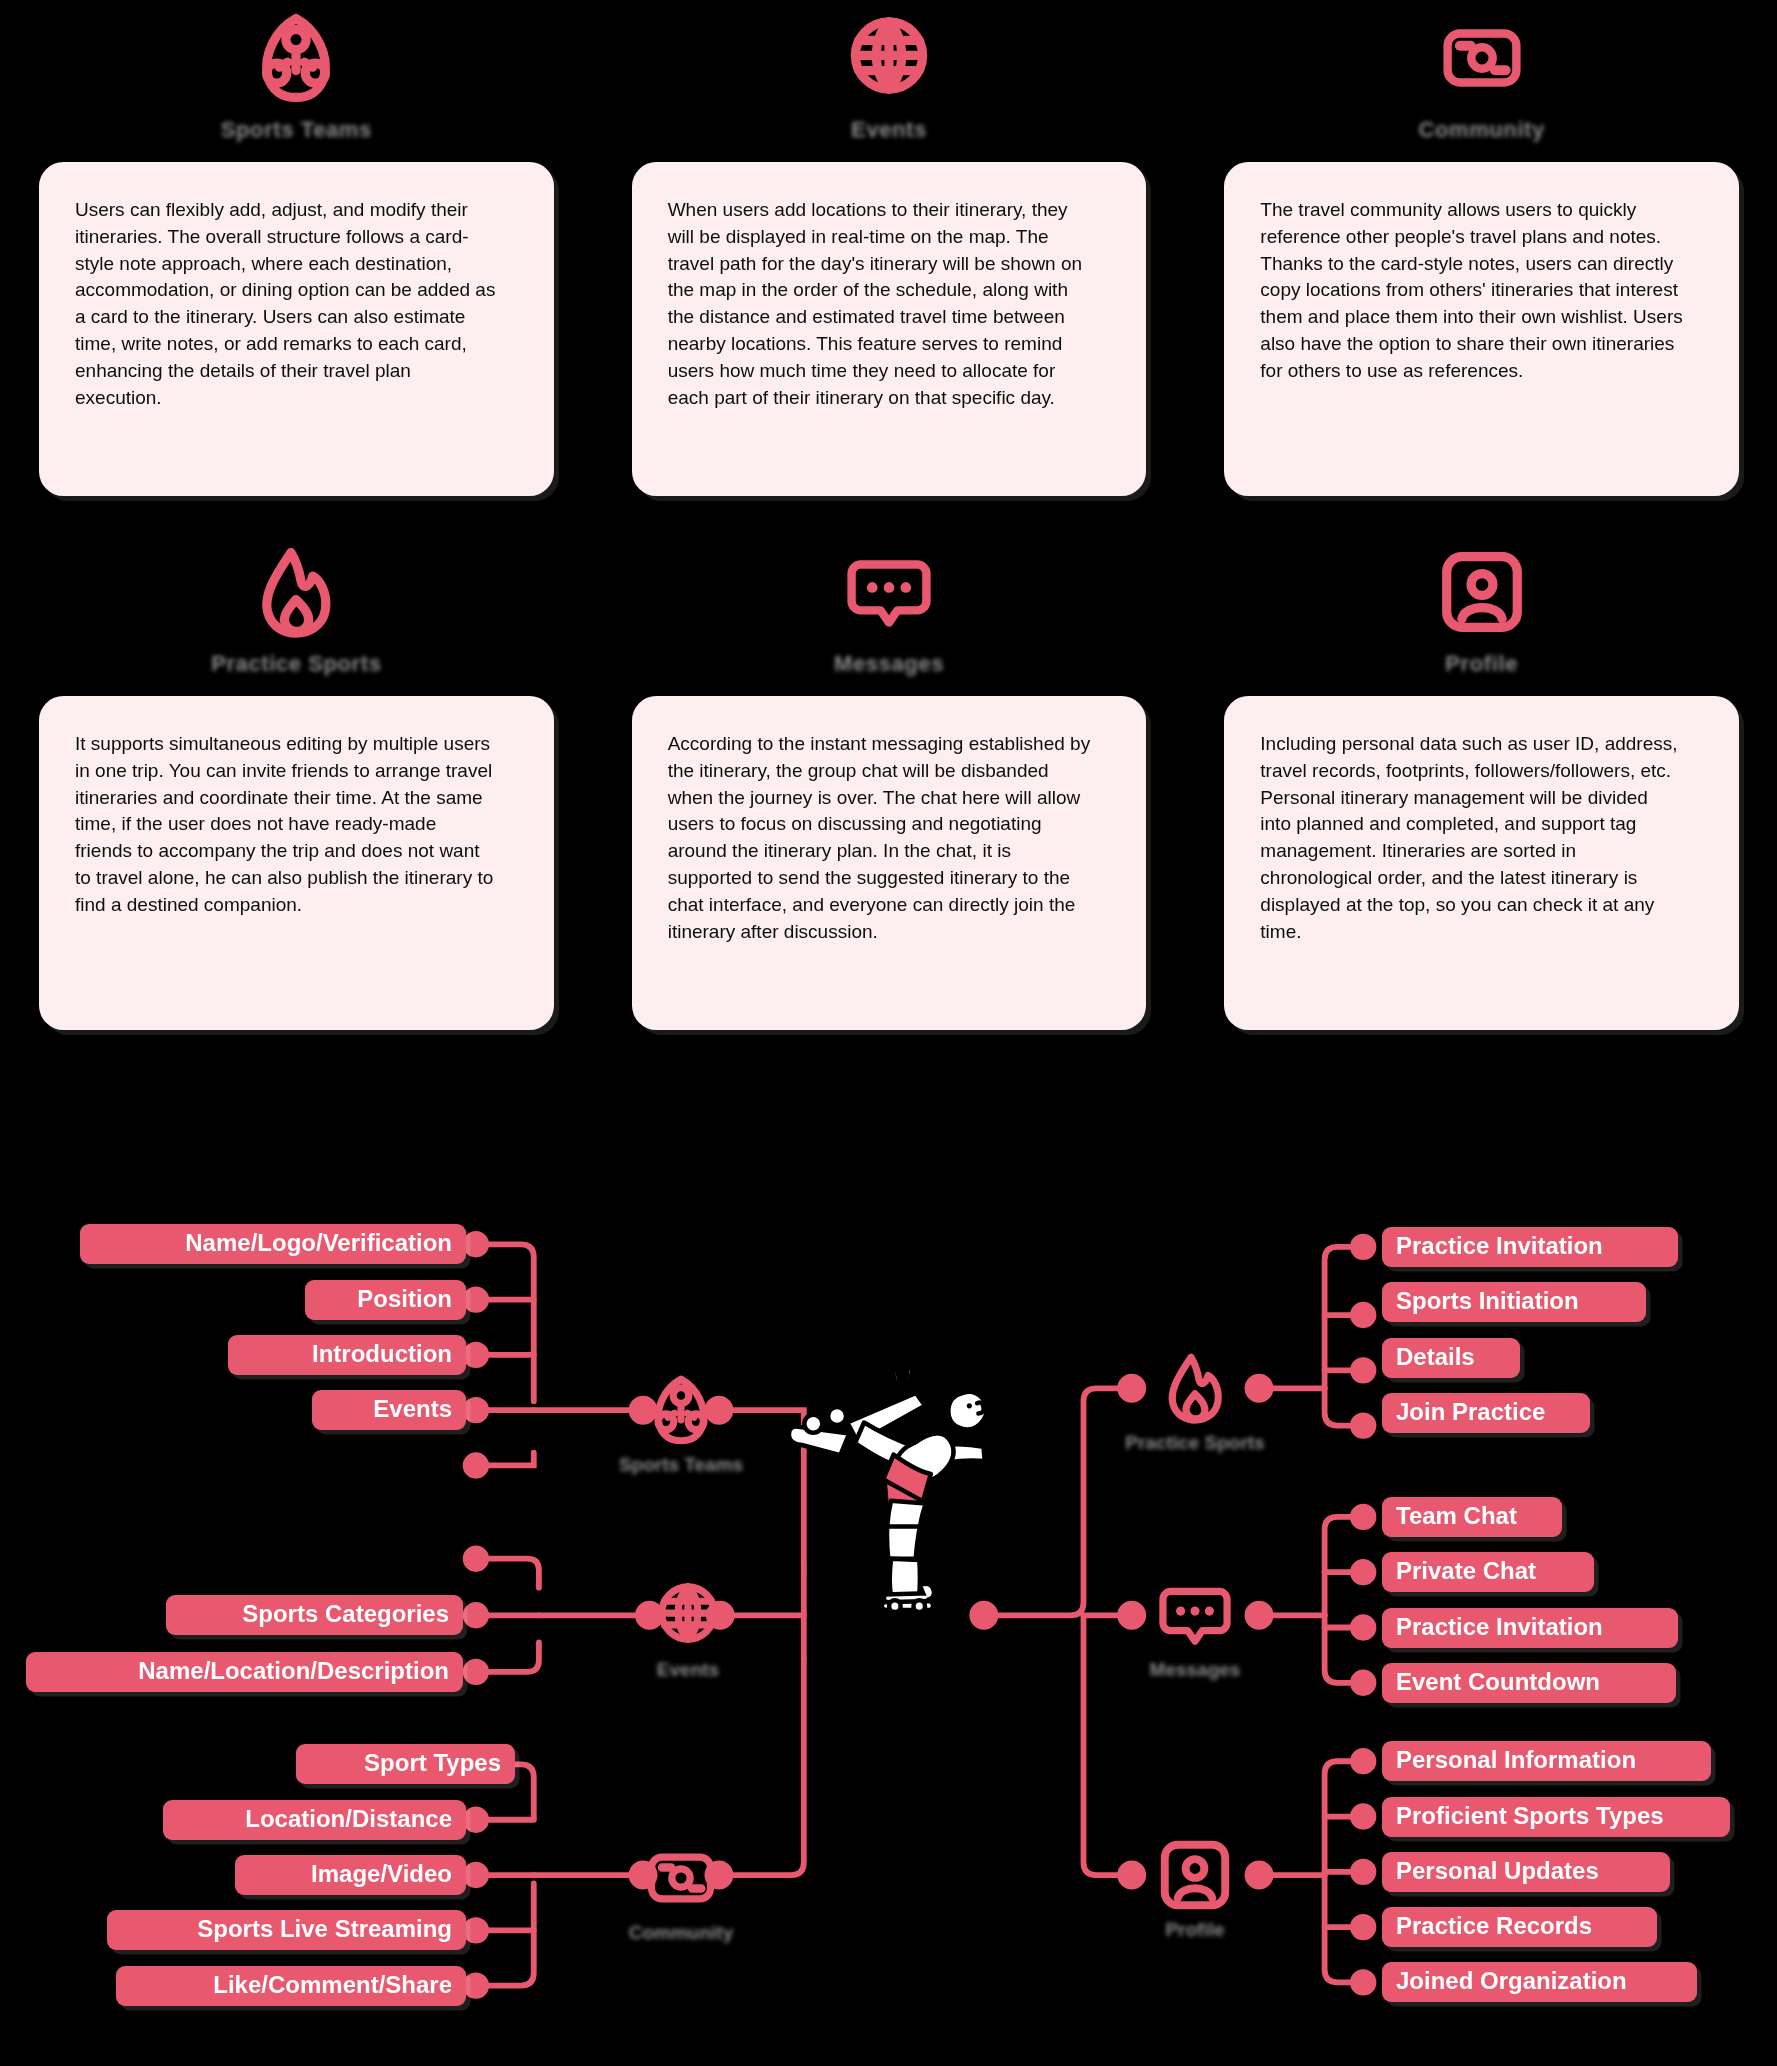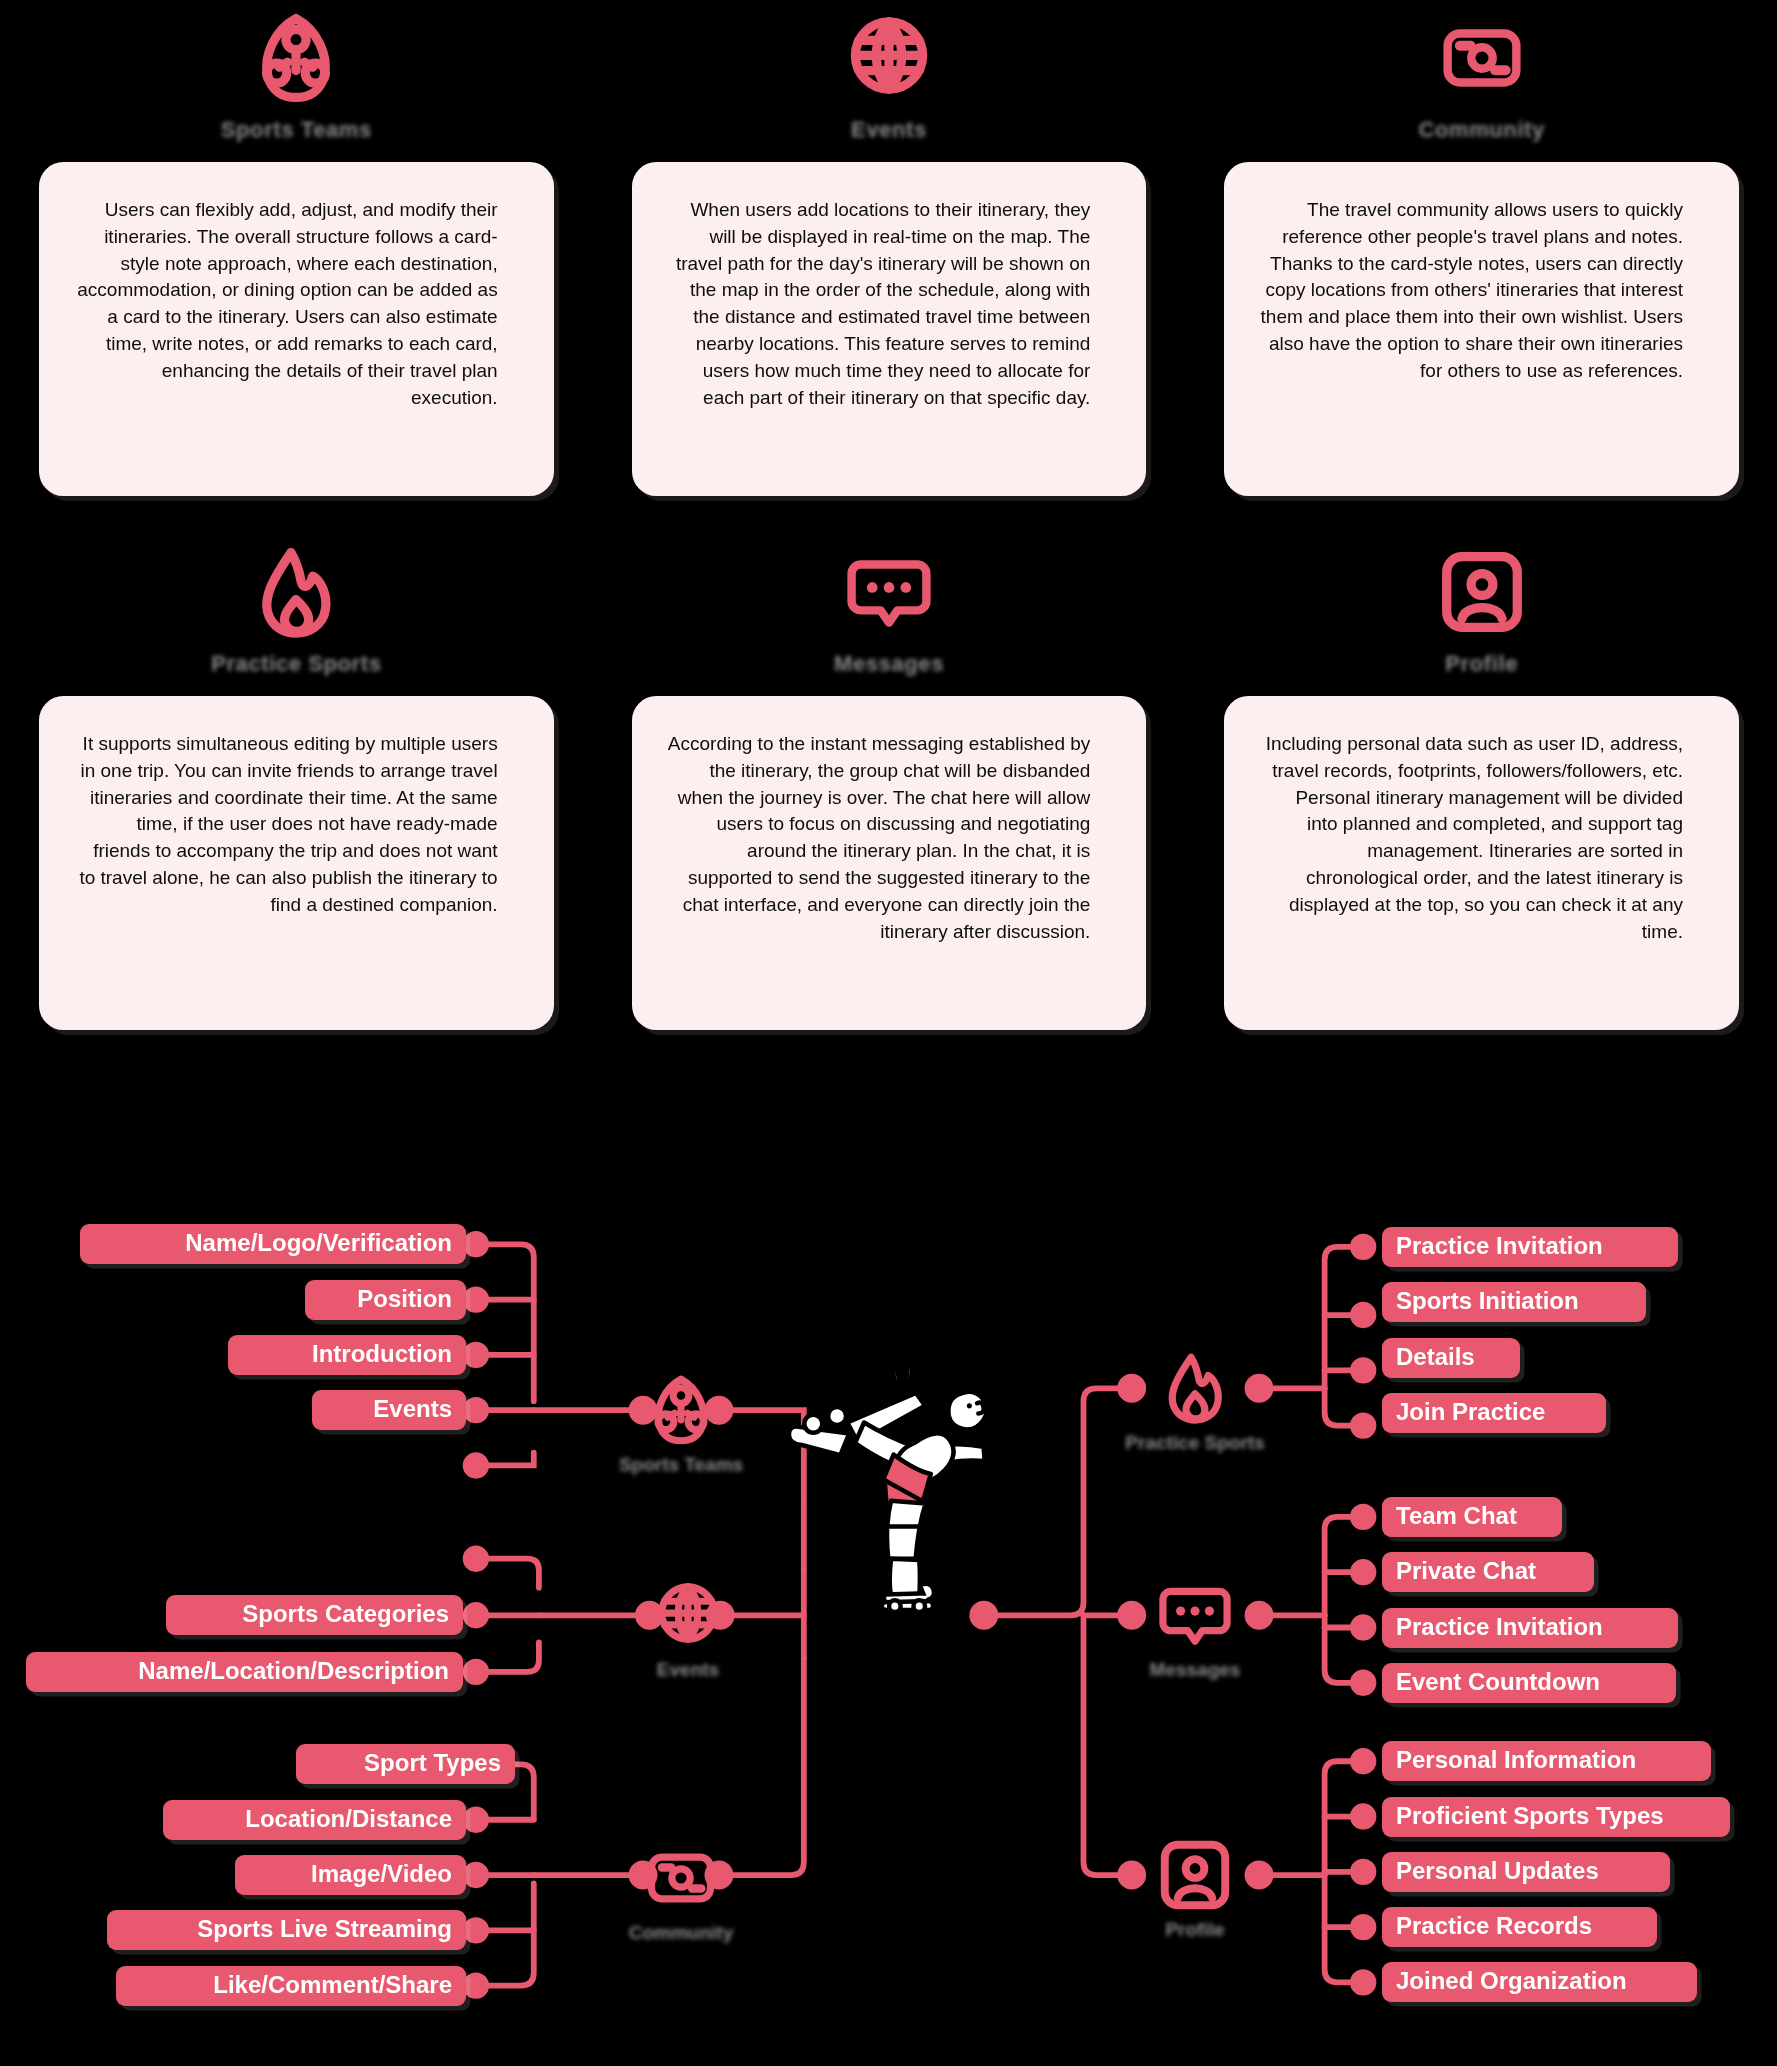--- a/index.html
+++ b/index.html
@@ -24,21 +24,20 @@
   .feat-title {
     margin-top:9px; font-size:22px; font-weight:bold; letter-spacing:0.6px;
     color:#8a8a8a; filter: blur(2.1px); -webkit-filter: blur(2.1px);
     text-align:center; line-height:1.1;
   }
   .feat-card {
     margin-top:19px; background:#fdeff0; border-radius:24.4px;
     padding:35px 56px 35px 36px;
     box-shadow: 5.1px 5.1px 0 0 rgba(255,255,255,0.10);
     min-height:334px;
-    text-align:right;
   }
   .feat-card p {
     font-size:19px; line-height:1.42; color:#0d0d0d;
     font-family:"Liberation Sans", sans-serif;
   }
 
   
   .mindmap { position:absolute; left:0; top:1144px; width:1778px; height:922px; }
   .mm-svg { position:absolute; left:0; top:0; width:1778px; height:922px; }
 
@@ -315,21 +314,21 @@
 
   <div class="pill l" style="left:248px; top:600px; width:219px;margin-left:48px;">Sport Types</div>
   <div class="pill l" style="left:163px; top:656px; width:303px;">Location/Distance</div>
   <div class="pill l" style="left:235px; top:711px; width:231px;">Image/Video</div>
   <div class="pill l" style="left:107px; top:766px; width:359px;">Sports Live Streaming</div>
   <div class="pill l" style="left:116px; top:822px; width:350px;">Like/Comment/Share</div>
 
   <div class="pill r" style="left:1382px; top:83px; width:296px;">Practice Invitation</div>
   <div class="pill r" style="left:1382px; top:138px; width:264px;">Sports Initiation</div>
   <div class="pill r" style="left:1382px; top:194px; width:138px;">Details</div>
-  <div class="pill r" style="left:1382px; top:249px; width:224px;">Join Practice</div>
+  <div class="pill r" style="left:1382px; top:249px; width:208px;">Join Practice</div>
 
   <div class="pill r" style="left:1382px; top:353px; width:180px;">Team Chat</div>
   <div class="pill r" style="left:1382px; top:408px; width:212px;">Private Chat</div>
   <div class="pill r" style="left:1382px; top:464px; width:296px;">Practice Invitation</div>
   <div class="pill r" style="left:1382px; top:519px; width:294px;">Event Countdown</div>
 
   <div class="pill r" style="left:1382px; top:597px; width:329px;">Personal Information</div>
   <div class="pill r" style="left:1382px; top:653px; width:348px;">Proficient Sports Types</div>
   <div class="pill r" style="left:1382px; top:708px; width:288px;">Personal Updates</div>
   <div class="pill r" style="left:1382px; top:763px; width:275px;">Practice Records</div>

